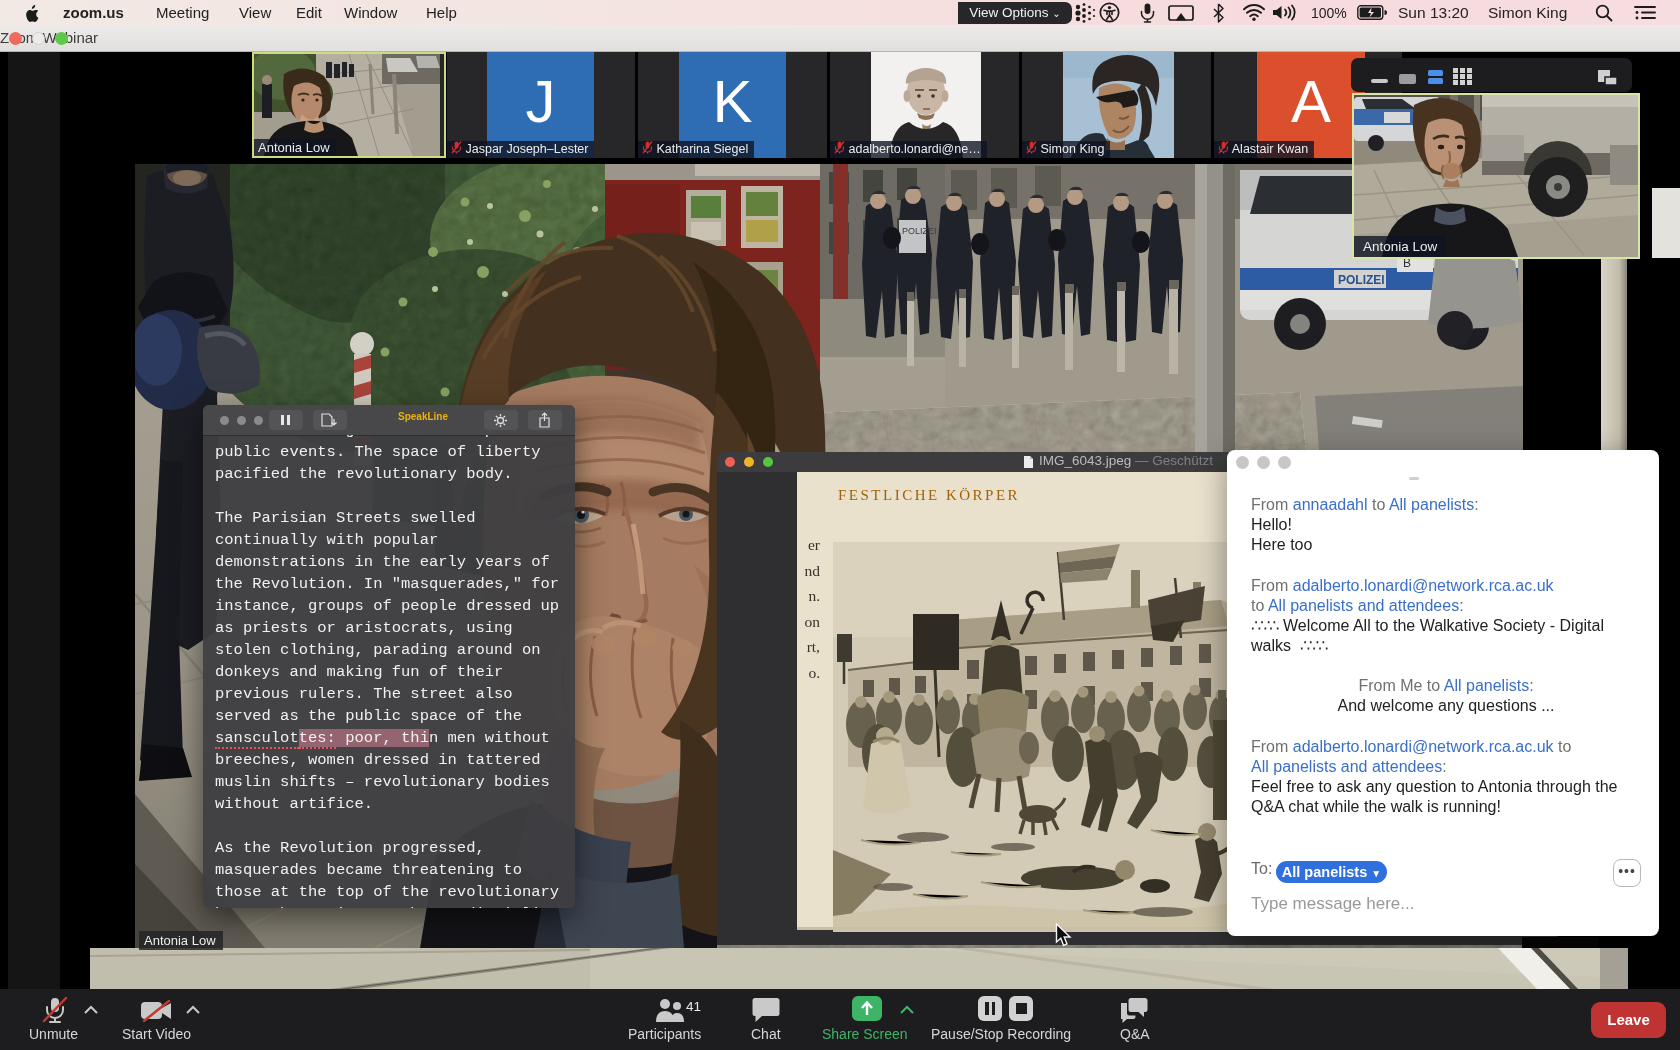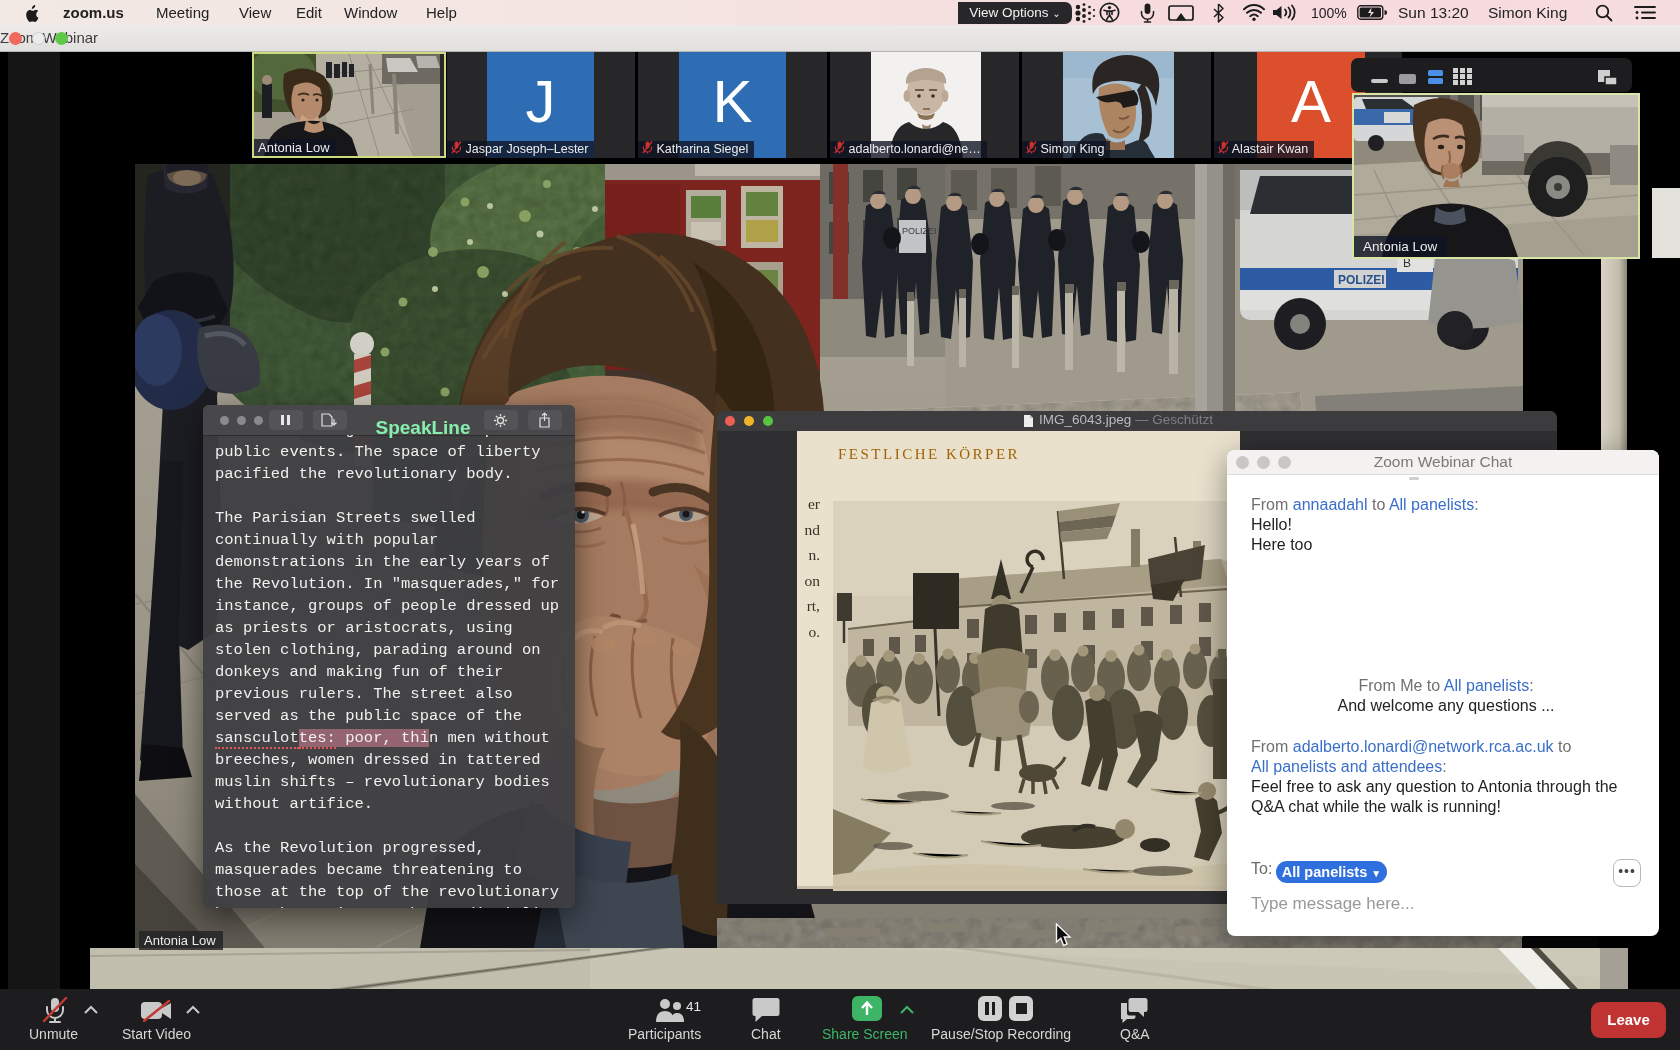--- a/index.html
+++ b/index.html
@@ -29,21 +29,21 @@
   
   #svbar{left:1351px;top:58px;width:281px;height:34px;background:#1d1d1f;border-radius:7px;}
   #svvid{left:1352px;top:93px;width:284px;height:162px;border:2px solid #d9e5a5;background:#777;}
   
   #speakline{left:203px;top:405px;width:372px;height:503px;background:rgba(62,62,65,0.95);
     border-radius:6px;overflow:hidden;box-shadow:0 10px 30px rgba(0,0,0,0.5);}
   #sltitle{position:absolute;left:0;top:0;width:100%;height:30px;background:#48484b;
     border-bottom:1px solid #2d2d2f;}
   #sltext{position:absolute;left:12px;top:30px;width:350px;height:473px;overflow:hidden;
     font-family:"Liberation Mono",monospace;font-size:15.5px;line-height:22px;color:#f0f0f0;white-space:pre;}
-  #imgwin{left:717px;top:411px;width:805px;height:493px;background:#2f2f31;border-radius:7px 7px 0 0;
+  #imgwin{left:717px;top:452px;width:805px;height:493px;background:#2f2f31;border-radius:7px 7px 0 0;
     overflow:hidden;padding-left:35px;}
   #imgtitle{position:absolute;left:0;top:0;width:100%;height:20px;background:#3c3c3e;
     font-size:13.5px;color:#bcbcbe;}
   #page{position:absolute;left:80px;top:20px;width:443px;height:458px;background:#e9e1cc;}
   #chatwin{left:1227px;top:450px;width:432px;height:486px;background:#fff;border-radius:8px;
     overflow:hidden;box-shadow:0 8px 30px rgba(0,0,0,0.4);font-size:16px;color:#222;}
   #chattitle{position:absolute;left:0;top:0;width:100%;height:24px;background:#f4f2f0;
     border-bottom:1px solid #dddbd9;color:#7b7977;font-size:15.5px;text-align:center;line-height:24px;}
   .from{color:#70706e;}
   .blue{color:#3a6fc9;}
@@ -672,21 +672,21 @@
     <div class="abs" style="left:66px;top:5px;width:34px;height:20px;background:#545457;border-radius:4px;">
       <div class="abs" style="left:12px;top:5px;width:3px;height:10px;background:#e8e8e8;"></div>
       <div class="abs" style="left:18px;top:5px;width:3px;height:10px;background:#e8e8e8;"></div>
     </div>
     <div class="abs" style="left:110px;top:5px;width:34px;height:20px;background:#545457;border-radius:4px;">
       <svg class="abs" style="left:8px;top:3px" width="17" height="14" viewBox="0 0 17 14">
           <path d="M1 1 h7 l3 3 v9 h-10z" fill="none" stroke="#e0e0e0" stroke-width="1.2"></path>
           <path d="M13 6 v6 m-2.5 -2.5 l2.5 2.5 l2.5 -2.5" stroke="#e0e0e0" stroke-width="1.2" fill="none"></path>
         </svg>
     </div>
-    <div class="abs" style="left:155px;top:6px;width:130px;color:#86efac;font-size:19px;font-weight:bold;text-align:center;margin-top:6px;">SpeakLine</div>
+    <div class="abs" style="left:155px;top:6px;width:130px;color:#eab308;font-size:10px;font-weight:bold;text-align:center;">SpeakLine</div>
     <div class="abs" style="left:281px;top:5px;width:34px;height:20px;background:#545457;border-radius:4px;">
       <svg class="abs" style="left:9px;top:3px" width="15" height="15" viewBox="0 0 15 15">
           <circle cx="7.5" cy="7.5" r="3" fill="none" stroke="#e0e0e0" stroke-width="1.3"></circle>
           <g stroke="#e0e0e0" stroke-width="1.3">
             <path d="M7.5 1 v2.2 M7.5 11.8 v2.2 M1 7.5 h2.2 M11.8 7.5 h2.2 M2.9 2.9 l1.6 1.6 M10.5 10.5 l1.6 1.6 M12.1 2.9 l-1.6 1.6 M4.5 10.5 l-1.6 1.6"></path>
           </g>
         </svg>
     </div>
     <div class="abs" style="left:325px;top:5px;width:34px;height:20px;background:#545457;border-radius:4px;">
       <svg class="abs" style="left:10px;top:2px" width="13" height="16" viewBox="0 0 13 16">
@@ -862,27 +862,29 @@
           <ellipse cx="180" cy="305" rx="22" ry="4"></ellipse>
         <ellipse cx="330" cy="370" rx="30" ry="5"></ellipse>
           <ellipse cx="60" cy="345" rx="20" ry="4"></ellipse>
       </g>
     </svg>
     <div class="abs" style="left:0;top:455px;width:443px;height:3px;background:#c9bfa8;"></div>
   </div>
 </div>
 
 <div class="abs" id="chatwin">
-  <div id="chattitle">Zoom Webinar Chat</div>
   <div class="abs" style="left:9px;top:6px;width:13px;height:13px;border-radius:50%;background:#c9c7c5;"></div>
   <div class="abs" style="left:30px;top:6px;width:13px;height:13px;border-radius:50%;background:#c9c7c5;"></div>
   <div class="abs" style="left:51px;top:6px;width:13px;height:13px;border-radius:50%;background:#c9c7c5;"></div>
   <div class="abs" style="left:182px;top:27px;width:10px;height:3px;background:#d0d0d0;border-radius:2px;"></div>
   <div class="cmsg" style="top:45px;"><span class="from">From </span><span class="blue">annaadahl</span><span class="from"> to </span><span class="blue">All panelists</span><span class="from">:</span><br>
   Hello!<br>Here too</div>
+  <div class="cmsg" style="top:126px;"><span class="from">From </span><span class="blue">adalberto.lonardi@network.rca.ac.uk</span><br>
+  <span class="from">to </span><span class="blue">All panelists and attendees</span><span class="from">:</span><br>
+  <span style="letter-spacing:-1px;">∴∵∴</span> Welcome All to the Walkative Society - Digital<br>walks&nbsp; <span style="letter-spacing:-1px;">∴∵∴</span></div>
   <div class="cmsg" style="top:226px;text-align:center;"><span class="from">From Me to </span><span class="blue">All panelists</span><span class="from">:</span><br>
   And welcome any questions ...</div>
   <div class="cmsg" style="top:287px;"><span class="from">From </span><span class="blue">adalberto.lonardi@network.rca.ac.uk</span><span class="from"> to</span><br>
   <span class="blue">All panelists and attendees</span><span class="from">:</span><br>
   Feel free to ask any question to Antonia through the<br>Q&amp;A chat while the walk is running!</div>
   <div class="abs" style="left:24px;top:410px;color:#6b6b6b;">To:</div>
   <div class="abs" style="left:49px;top:411px;width:111px;height:22px;background:#2f6fde;border-radius:11px;color:#fff;font-size:14.5px;font-weight:bold;text-align:center;line-height:22px;">All panelists <span style="font-size:10px;">▼</span></div>
   <div class="abs" style="left:386px;top:409px;width:26px;height:26px;border:1.5px solid #b8b8b8;border-radius:8px;color:#444;font-size:14px;text-align:center;line-height:22px;letter-spacing:1px;">•••</div>
   <div class="abs" style="left:24px;top:444px;color:#999;font-size:17px;">Type message here...</div>
 </div>

